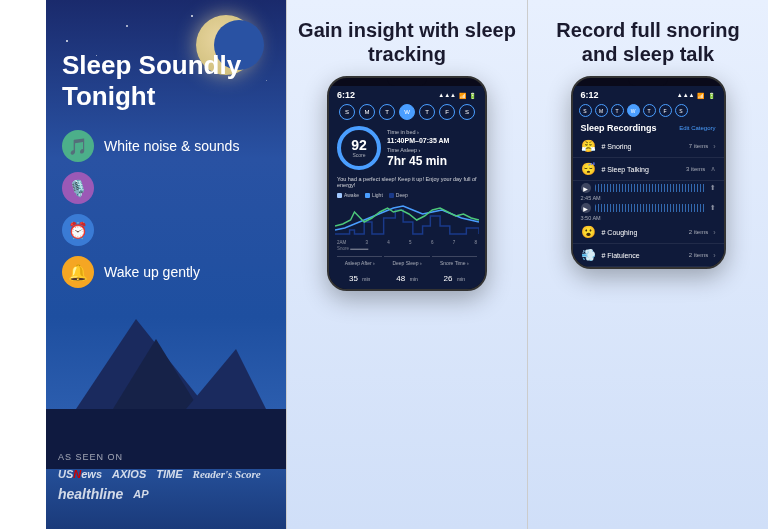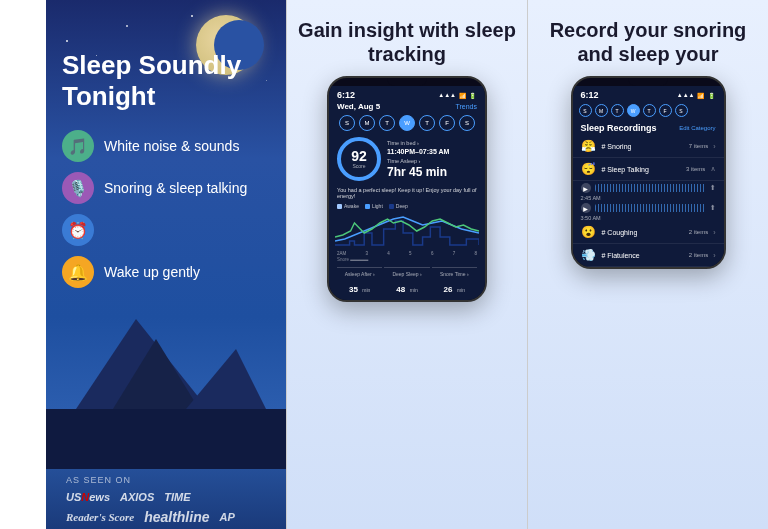--- a/index.html
+++ b/index.html
@@ -150,24 +150,24 @@
 
     .feature-text {
       color: white;
       font-size: 14px;
       font-weight: 500;
     }
 
     
     .as-seen-on {
       position: absolute;
-      bottom: 4px;
+      bottom: 27px;
       left: 0;
       right: 0;
-      padding: 0 20px;
+      padding: 0 12px;
     }
     .as-seen-label {
       color: rgba(255,255,255,0.6);
       font-size: 9px;
       letter-spacing: 1px;
       text-transform: uppercase;
       margin-bottom: 6px;
     }
     .press-logos {
       display: flex;
@@ -369,21 +369,21 @@
       padding-top: 3px;
     }
     .stat-label {
       color: rgba(255,255,255,0.6);
       font-size: 5px;
       margin-bottom: 1px;
     }
     .stat-val {
       color: white;
       font-size: 8px;
-      font-weight: 700;
+      font-weight: 400;
     }
     .stat-unit {
       color: rgba(255,255,255,0.6);
       font-size: 5px;
     }
 
     
     .panel-3-header {
       text-align: center;
       padding: 18px 10px 10px;
@@ -555,21 +555,20 @@
 
   <div class="panel-1-content">
     <div class="main-title">Sleep Soundly Tonight</div>
     <div>
       <div class="feature-item">
         <div class="feature-icon icon-green">🎵</div>
         <span class="feature-text">White noise &amp; sounds</span>
       </div>
       <div class="feature-item">
         <div class="feature-icon icon-purple">🎙️</div>
-        <span class="feature-text">Snoring &amp; sleep talking</span>
       </div>
       <div class="feature-item">
         <div class="feature-icon icon-blue">⏰</div>
       </div>
       <div class="feature-item">
         <div class="feature-icon icon-orange">🔔</div>
         <span class="feature-text">Wake up gently</span>
       </div>
     </div>
   </div>
@@ -598,24 +597,20 @@
 
       <div class="sleep-header">
         <span class="sleep-date">6:12</span>
         <div style="display:flex;gap:3px;align-items:center">
           <span style="font-size:6px;color:white">▲▲▲</span>
           <span style="font-size:6px;color:white">📶</span>
           <span style="font-size:6px;color:white">🔋</span>
         </div>
       </div>
 
-      <div style="display:flex;justify-content:space-between;align-items:center;padding:0 8px 2px;">
-        <span class="sleep-date" style="font-size:8px;">Wed, Aug 5</span>
-        <span class="trends-btn">Trends</span>
-      </div>
 
       <div class="day-selector">
         <div class="day-circle">S</div>
         <div class="day-circle">M</div>
         <div class="day-circle">T</div>
         <div class="day-circle active">W</div>
         <div class="day-circle">T</div>
         <div class="day-circle">F</div>
         <div class="day-circle">S</div>
       </div>
@@ -695,21 +690,21 @@
             <span class="stat-unit">min</span>
           </div>
         </div>
       </div>
     </div>
   </div>
 </div>
 
 <div class="panel panel-3">
   <div class="panel-3-header">
-    <div class="panel-3-title">Record your snoring and sleep your</div>
+    <div class="panel-3-title">Record full snoring and sleep talk</div>
   </div>
 
   <div class="phone-mockup phone-mockup-sm">
     <div class="phone-notch"></div>
     <div class="phone-screen rec-screen">
 
       <div class="rec-header">
         <span class="rec-time">6:12</span>
         <div style="display:flex;gap:3px;align-items:center">
           <span style="font-size:6px;color:white">▲▲▲</span>

